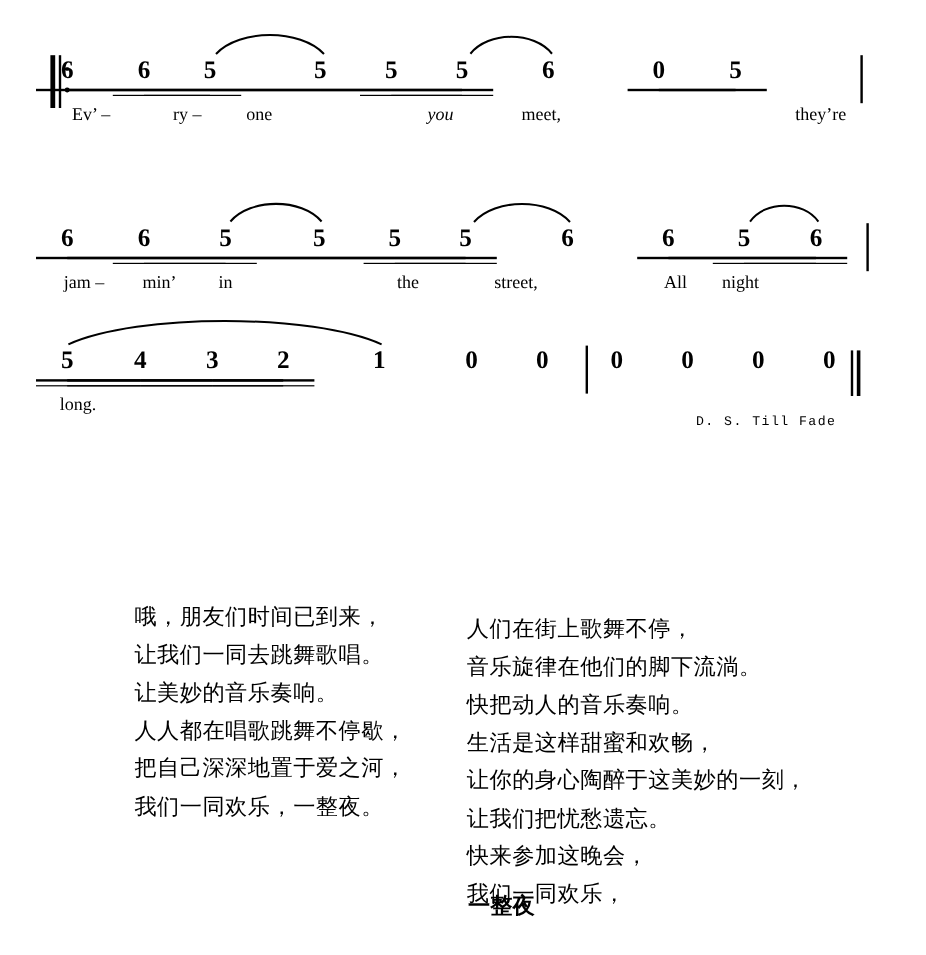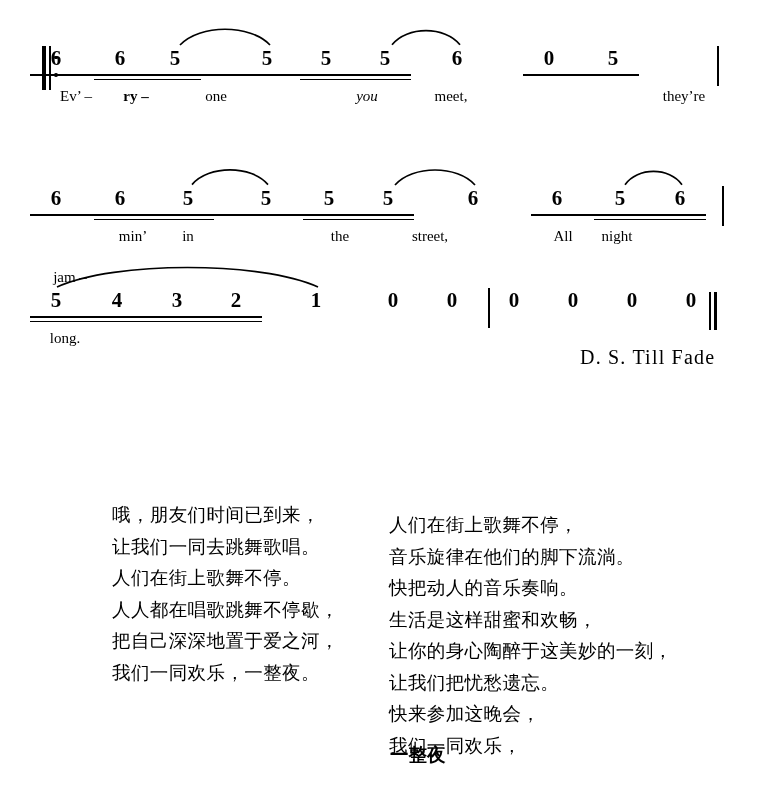--- a/index.html
+++ b/index.html
@@ -98,22 +98,22 @@
     font-family: "Liberation Serif", serif;
     font-size: 15px;
     line-height: 16px;
     white-space: nowrap;
     text-align: center;
     transform: translateX(-50%);
   }
 
   .ds-mark {
     position: absolute;
-    font-family: Liberation Serif, serif;
-    font-size: 20px;
+    font-family: Liberation Mono, monospace;
+    font-size: 11px;
     letter-spacing: 1.2px;
     white-space: nowrap;
   }
 
   
   #translation {
     position: absolute;
     left: 0;
     top: 455px;
     width: 772px;
@@ -190,21 +190,21 @@
           <path d="M0,21 C 19.8,0 70.2,0 90,21" fill="none" stroke="#000" stroke-width="1.7"></path>
         </svg>
       </div>
       <div class="slur" style="left: 392px; top: -3.8px; width: 68px; height: 18.8px;">
         <svg width="68" height="18.8" viewBox="0 0 68 18.8">
           <path d="M0,18.8 C 14.96,0 53.04,0 68,18.8" fill="none" stroke="#000" stroke-width="1.7"></path>
         </svg>
       </div>
       <div class="barline" style="left: 717px; top: 16px; height: 40px;"></div>
       <div class="lyric" style="left: 76px; top: 58px;">Ev’ –</div>
-      <div class="lyric" style="left: 136px; top: 58px; font-weight: bold;">ry –</div>
+      <div class="lyric" style="left: 156px; top: 58px;">ry –</div>
       <div class="lyric" style="left: 216px; top: 58px;">one</div>
       <div class="lyric" style="left: 367px; top: 58px; font-style: italic;">you</div>
       <div class="lyric" style="left: 451px; top: 58px;">meet,</div>
       <div class="lyric" style="left: 684px; top: 58px;">they’re</div>
     </div>
 
   <div class="staff-line" id="sys2" style="top:170px;">
       <div class="beam" style="left: 30px; width: 90px; top: 44px;"></div>
       <div class="beam" style="left: 56px; width: 132px; top: 44px;"></div>
       <div class="beam thin" style="left: 94px; width: 94px; top: 48.5px;"></div>
@@ -239,21 +239,21 @@
         <svg width="80" height="20" viewBox="0 0 80 20">
           <path d="M0,20 C 17.6,0 62.400000000000006,0 80,20" fill="none" stroke="#000" stroke-width="1.7"></path>
         </svg>
       </div>
       <div class="slur" style="left: 625px; top: -2.7px; width: 57px; height: 17.7px;">
         <svg width="57" height="17.7" viewBox="0 0 57 17.7">
           <path d="M0,17.7 C 12.540000000000001,0 44.46,0 57,17.7" fill="none" stroke="#000" stroke-width="1.7"></path>
         </svg>
       </div>
       <div class="barline" style="left: 722px; top: 16px; height: 40px;"></div>
-      <div class="lyric" style="left: 70px; top: 58px; margin-top: 41px;">jam –</div>
+      <div class="lyric" style="left: 70px; top: 58px;">jam –</div>
       <div class="lyric" style="left: 133px; top: 58px;">min’</div>
       <div class="lyric" style="left: 188px; top: 58px;">in</div>
       <div class="lyric" style="left: 340px; top: 58px;">the</div>
       <div class="lyric" style="left: 430px; top: 58px;">street,</div>
       <div class="lyric" style="left: 563px; top: 58px;">All</div>
       <div class="lyric" style="left: 617px; top: 58px;">night</div>
     </div>
 
   <div class="staff-line" id="sys3" style="top:272px;">
     <div class="final-bar" style="left:709px; top:20px; height:38px;">
@@ -288,21 +288,21 @@
       <div class="barline" style="left: 488px; top: 16px; height: 40px;"></div>
       <div class="lyric" style="left: 65px; top: 58px;">long.</div>
     </div>
 
 </div>
 
 <div id="translation">
   <div class="tr-col" id="col-left">
       <div>哦，朋友们时间已到来，</div>
       <div>让我们一同去跳舞歌唱。</div>
-      <div>人们在街上歌舞不停。</div>
+      <div>让美妙的音乐奏响。</div>
       <div>人人都在唱歌跳舞不停歇，</div>
       <div>把自己深深地置于爱之河，</div>
       <div>我们一同欢乐，一整夜。</div>
     </div>
   <div class="tr-col" id="col-right">
       <div>人们在街上歌舞不停，</div>
       <div>音乐旋律在他们的脚下流淌。</div>
       <div>快把动人的音乐奏响。</div>
       <div>生活是这样甜蜜和欢畅，</div>
       <div>让你的身心陶醉于这美妙的一刻，</div>

